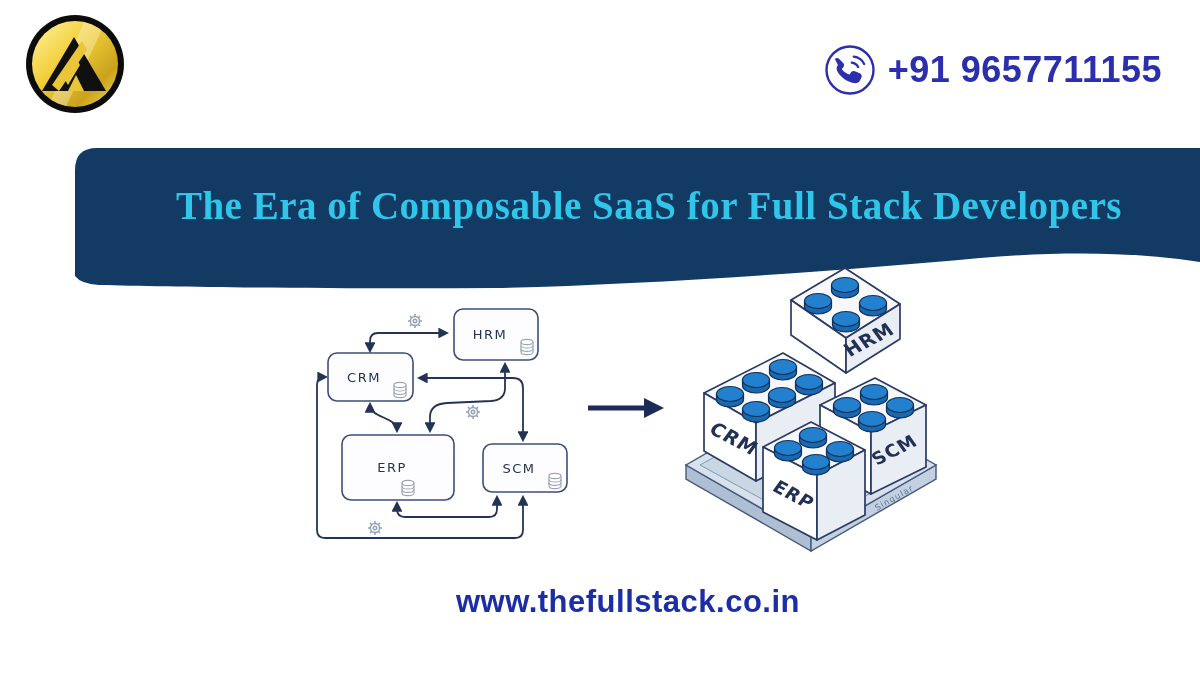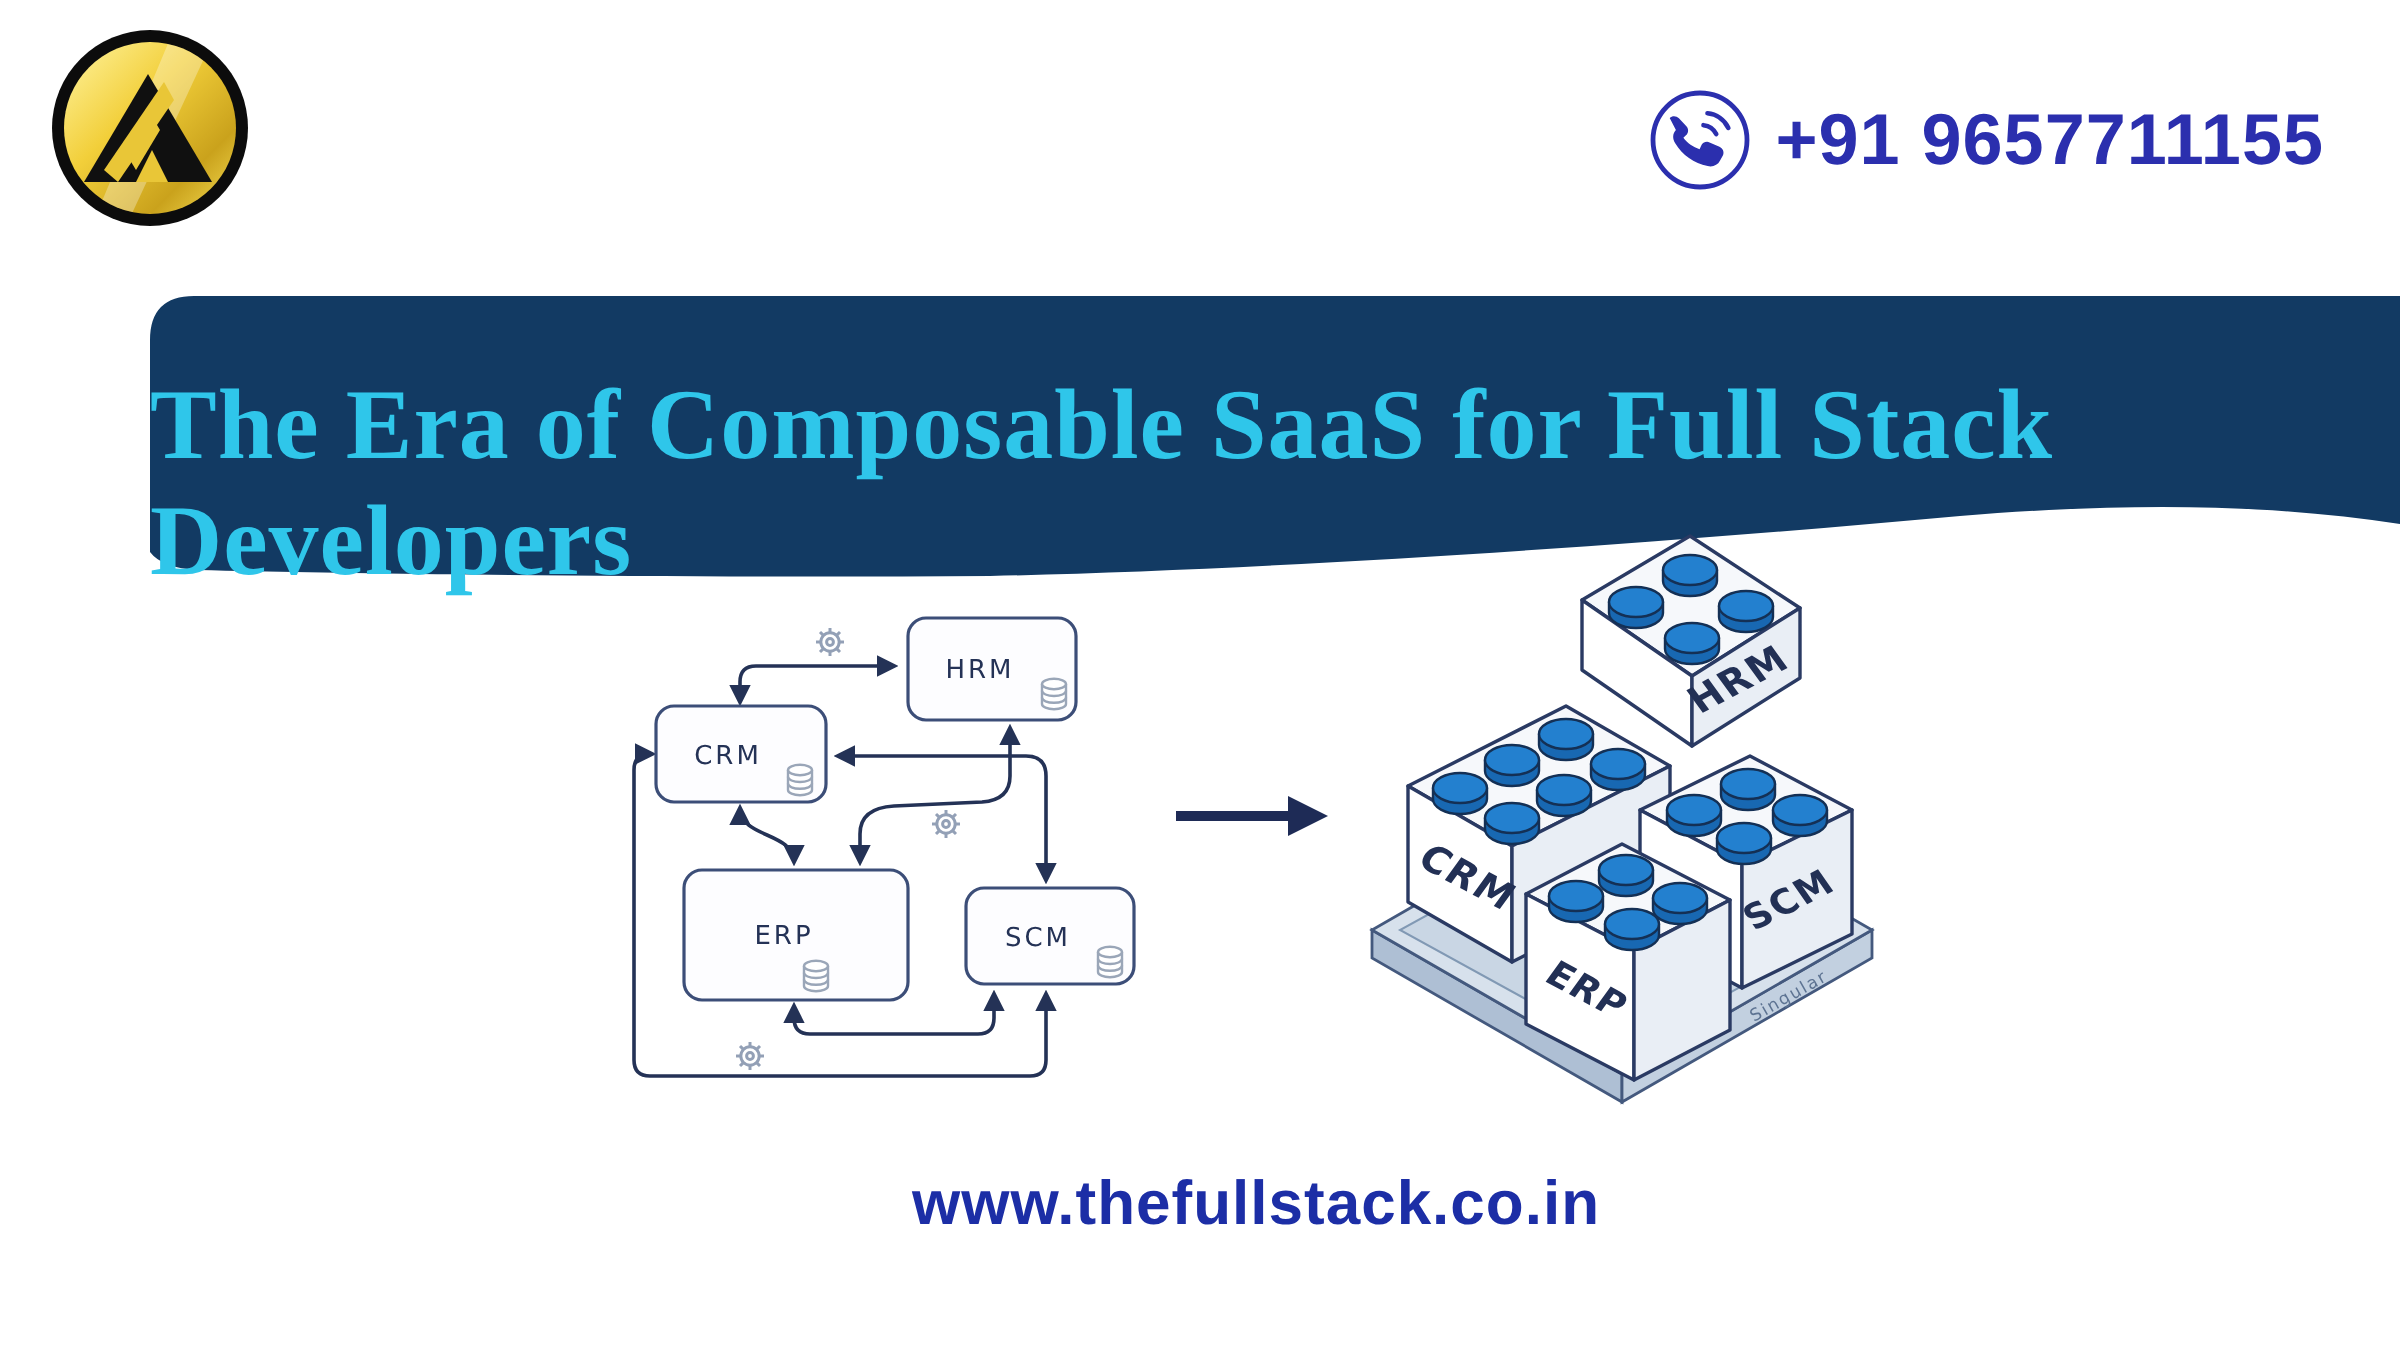--- a/index.html
+++ b/index.html
@@ -8,22 +8,22 @@
     background:#ffffff;font-family:"Liberation Sans", sans-serif;
   }
   .logo{position:absolute;left:24px;top:13px;width:102px;height:102px;}
   .phone-wrap{position:absolute;top:44px;right:38px;display:flex;align-items:center;gap:12px;}
   .phone-number{
     font-size:36px;font-weight:bold;color:#2b2fae;letter-spacing:.5px;
     font-family:"Liberation Sans", sans-serif;
   }
   .banner{position:absolute;left:75px;top:148px;width:1125px;height:145px;}
   .banner-title{
-    position:absolute;left:75px;top:183px;width:1047px;text-align:left;
-    font-family:"Liberation Serif", serif;font-weight:bold;font-size:50px;
+    position:absolute;left:75px;top:183px;width:1047px;text-align:right;
+    font-family:"Liberation Serif", serif;font-weight:bold;font-size:39px;
     color:#2fc6ea;letter-spacing:.5px;
   }
   .flowchart{position:absolute;left:295px;top:290px;width:300px;height:270px;}
   .transform-arrow{position:absolute;left:584px;top:394px;width:84px;height:28px;}
   .blocks{position:absolute;left:668px;top:262px;width:310px;height:312px;}
   .website{
     position:absolute;left:0;top:584px;width:1160px;text-align:center;
     font-size:31px;font-weight:bold;color:#1c2ea6;letter-spacing:.5px;margin-left:48px;
   }
   .flow-label{font-family:"DejaVu Sans", sans-serif;font-size:13px;fill:#243256;letter-spacing:1.5px;}

